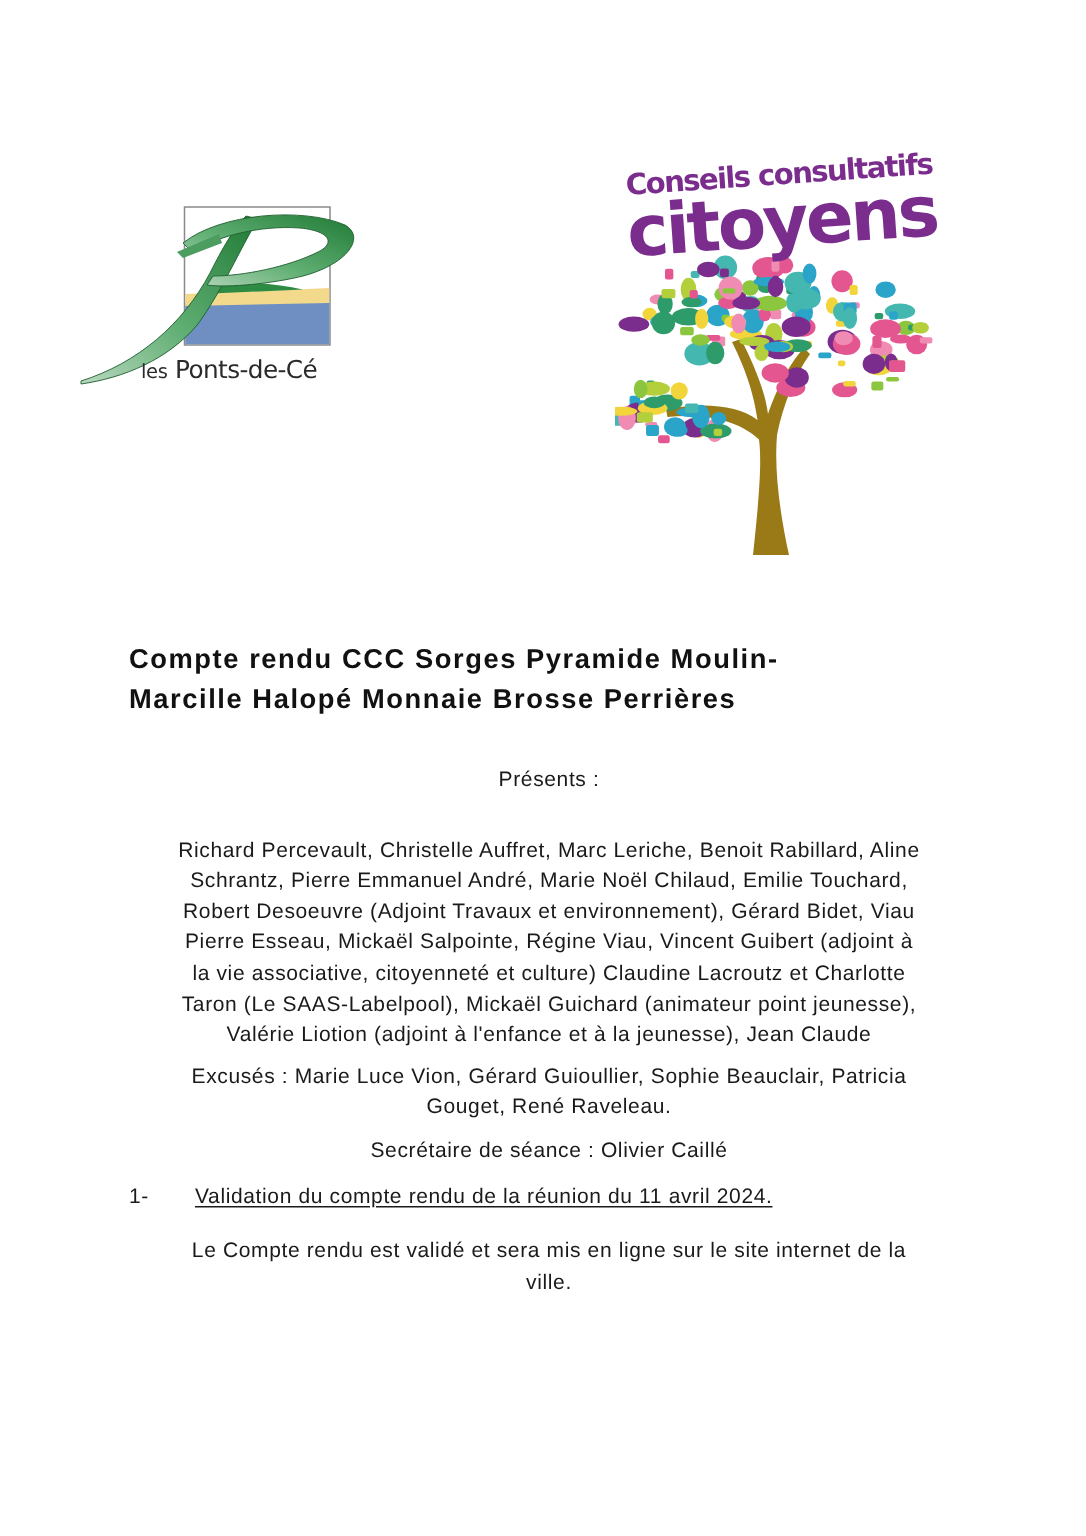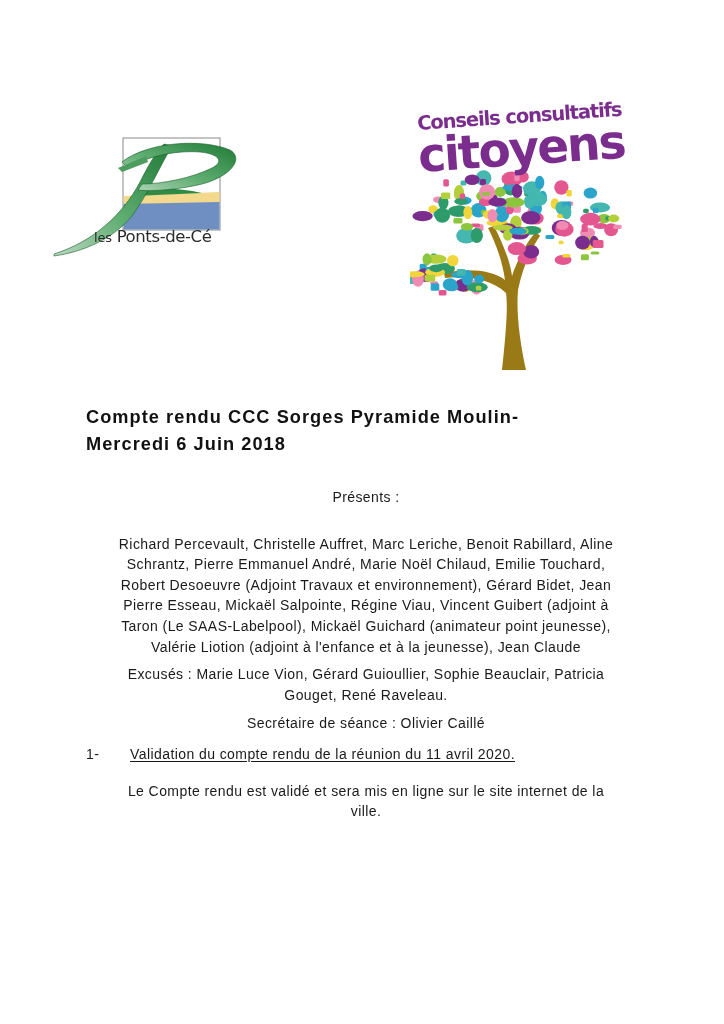--- a/index.html
+++ b/index.html
@@ -27,21 +27,21 @@
       position: absolute;
       left: 52px;
       top: 136px;
       width: 186px;
       height: 124px;
     }
     .logo-ponts svg { position: absolute; left: 0; top: 0; }
     .logo-ponts .logo-text {
       position: absolute;
       left: 42px;
-      top: 91px;
+      top: 101px;
       font-family: "DejaVu Sans", sans-serif;
       font-size: 16.5px;
       letter-spacing: -0.4px;
       color: #2a2a2a;
       white-space: nowrap;
     }
     .logo-ponts .logo-text .small { font-size: 13px; letter-spacing: -0.2px; }
 
     .logo-ccc {
       position: absolute;
@@ -75,21 +75,21 @@
       white-space: nowrap;
       transform: rotate(-4deg);
       transform-origin: left bottom;
     }
     .logo-ccc svg { position: absolute; left: 0; top: 0; }
 
     
     .content {
       position: absolute;
       left: 86px;
-      top: 404px;
+      top: 426px;
       width: 560px;
     }
     .doc-title {
       margin: 0;
       font-family: "Liberation Sans", sans-serif;
       font-weight: bold;
       font-size: 18.2px;
       line-height: 26.5px;
       letter-spacing: 1.05px;
       color: #111111;
@@ -311,44 +311,45 @@
           <ellipse cx="129.7" cy="74.4" rx="4.6" ry="6.7" fill="#2aa4c8"></ellipse>
         </g>
     </svg>
     <div class="ccc-line1">Conseils consultatifs</div>
     <div class="ccc-line2">citoyens</div>
   </div>
 
   <div class="content">
     <h1 class="doc-title">
       <span>Compte rendu CCC Sorges Pyramide Moulin-</span>
-      <span>Mercredi 6 Juin 2018</span>
+      <span>Marcille Halopé Monnaie Brosse Perrières</span>
     </h1>
 
     <p class="para presents-label">Présents :</p>
 
     <p class="para presents-list">
       <span class="line">Richard Percevault, Christelle Auffret, Marc Leriche, Benoit Rabillard, Aline</span>
       <span class="line">Schrantz, Pierre Emmanuel André, Marie Noël Chilaud, Emilie Touchard,</span>
-      <span class="line">Robert Desoeuvre (Adjoint Travaux et environnement), Gérard Bidet, Jean</span>
+      <span class="line">Robert Desoeuvre (Adjoint Travaux et environnement), Gérard Bidet, Viau</span>
       <span class="line">Pierre Esseau, Mickaël Salpointe, Régine Viau, Vincent Guibert (adjoint à</span>
+      <span class="line">la vie associative, citoyenneté et culture) Claudine Lacroutz et Charlotte</span>
       <span class="line">Taron (Le SAAS-Labelpool), Mickaël Guichard (animateur point jeunesse),</span>
       <span class="line">Valérie Liotion (adjoint à l'enfance et à la jeunesse), Jean Claude</span>
     </p>
 
     <p class="para excuses">
       <span class="line">Excusés : Marie Luce Vion, Gérard Guioullier, Sophie Beauclair, Patricia</span>
       <span class="line">Gouget, René Raveleau.</span>
     </p>
 
     <p class="para secretaire">Secrétaire de séance : Olivier Caillé</p>
 
     <div class="agenda-item">
       <span class="num">1-</span>
-      <span class="agenda-title">Validation du compte rendu de la réunion du 11 avril 2020.</span>
+      <span class="agenda-title">Validation du compte rendu de la réunion du 11 avril 2024.</span>
     </div>
 
     <p class="para conclusion">
       <span class="line">Le Compte rendu est validé et sera mis en ligne sur le site internet de la</span>
       <span class="line">ville.</span>
     </p>
   </div>
 </div>
 
 </body></html>

